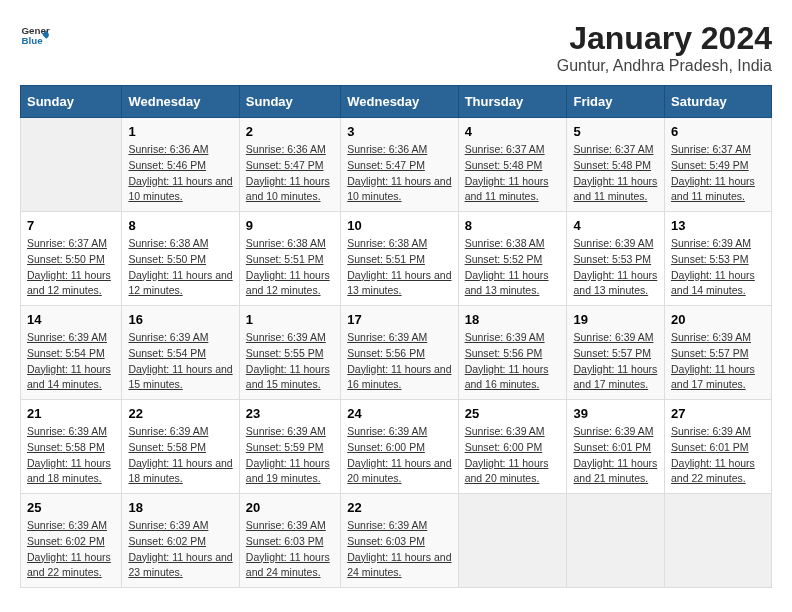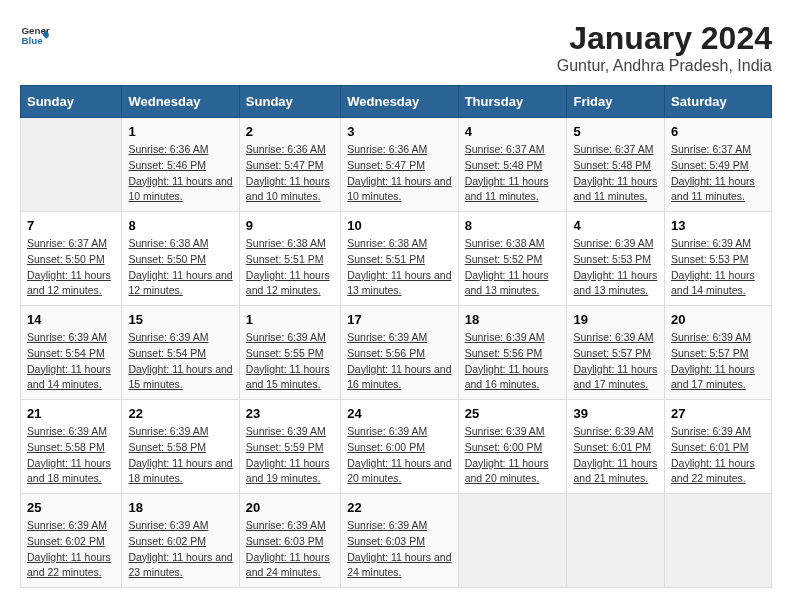--- a/index.html
+++ b/index.html
@@ -170,21 +170,21 @@
           <span class="day-number">13</span>
           <div class="day-info">Sunrise: 6:39 AM<br>Sunset: 5:53 PM<br>Daylight: 11 hours and 14 minutes.</div>
         </td>
       </tr>
       <tr>
         <td>
           <span class="day-number">14</span>
           <div class="day-info">Sunrise: 6:39 AM<br>Sunset: 5:54 PM<br>Daylight: 11 hours and 14 minutes.</div>
         </td>
         <td>
-          <span class="day-number">15</span>
+          <span class="day-number">16</span>
           <div class="day-info">Sunrise: 6:39 AM<br>Sunset: 5:54 PM<br>Daylight: 11 hours and 15 minutes.</div>
         </td>
         <td>
           <span class="day-number">1</span>
           <div class="day-info">Sunrise: 6:39 AM<br>Sunset: 5:55 PM<br>Daylight: 11 hours and 15 minutes.</div>
         </td>
         <td>
           <span class="day-number">17</span>
           <div class="day-info">Sunrise: 6:39 AM<br>Sunset: 5:56 PM<br>Daylight: 11 hours and 16 minutes.</div>
         </td>

